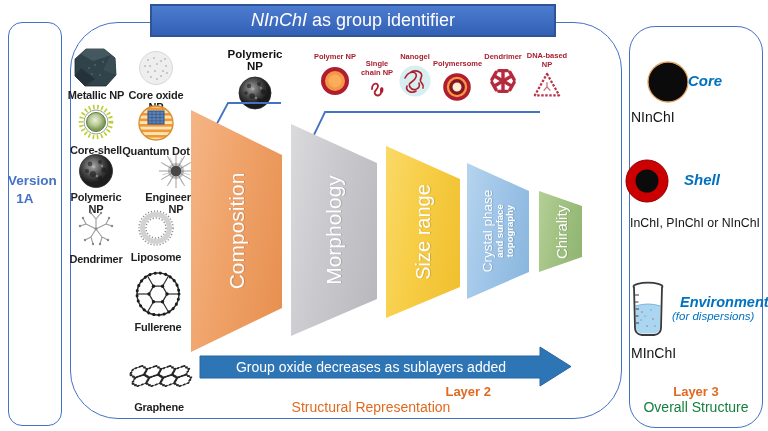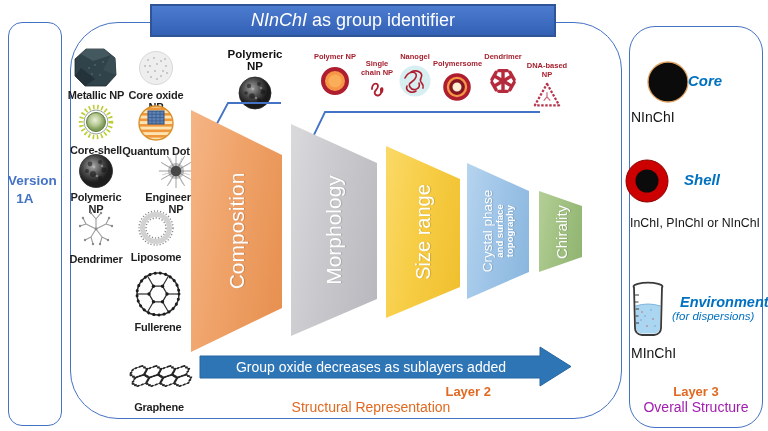--- a/index.html
+++ b/index.html
@@ -54,21 +54,21 @@
                 color:#E06A21;font-size:13px;font-weight:bold;}
   #layer2-subtitle{position:absolute;left:251px;top:399px;width:240px;text-align:center;
                    color:#E06A21;font-size:14px;}
   .rp-label{position:absolute;color:#0070C0;font-weight:bold;font-style:italic;font-size:15px;}
   .rp-value{position:absolute;color:#141414;font-size:14px;}
   #shell-value{left:622px;top:216px;width:146px;text-align:center;font-size:12.3px;white-space:nowrap;}
   #env-sub{position:absolute;left:672px;top:310px;color:#0070C0;font-style:italic;font-size:11.5px;}
   #layer3-title{position:absolute;left:629px;top:384px;width:134px;text-align:center;
                 color:#E06A21;font-size:13px;font-weight:bold;}
   #layer3-subtitle{position:absolute;left:629px;top:399px;width:134px;text-align:center;
-                   color:#a21caf;font-size:14px;}
+                   color:#15803d;font-size:14px;}
   .overlay-svg{position:absolute;left:0;top:0;pointer-events:none;}
 </style>
 </head>
 <body>
 
 <div class="stage">
 
   <div class="panel" id="version-panel"></div>
   <div class="panel" id="main-panel"></div>
   <div class="panel" id="right-panel"></div>
@@ -381,21 +381,21 @@
         <path transform="translate(17,17) rotate(0)" d="M0,0 L0,-11 M-4.5,-11 L4.5,-11"></path>
         <path transform="translate(17,17) rotate(60)" d="M0,0 L0,-11 M-4.5,-11 L4.5,-11"></path>
         <path transform="translate(17,17) rotate(120)" d="M0,0 L0,-11 M-4.5,-11 L4.5,-11"></path>
         <path transform="translate(17,17) rotate(180)" d="M0,0 L0,-11 M-4.5,-11 L4.5,-11"></path>
         <path transform="translate(17,17) rotate(240)" d="M0,0 L0,-11 M-4.5,-11 L4.5,-11"></path>
         <path transform="translate(17,17) rotate(300)" d="M0,0 L0,-11 M-4.5,-11 L4.5,-11"></path>
       </g>
     </svg>
   </div>
 
-  <div class="poly-cell" style="left:521px;top:62px;width:52px;text-align:center;">
+  <div class="poly-cell" style="left:521px;top:52px;width:52px;text-align:center;">
     <span>DNA-based NP</span>
     <svg width="32" height="28" viewBox="0 0 32 30" style="margin-top:2px;">
       <path d="M16,3 L29,26 L3,26 Z" fill="none" stroke="#B5344A" stroke-width="2.4" stroke-dasharray="2.6 1.7" stroke-linejoin="round"></path>
       <path d="M16,12 L16,17 M16,17 L12.5,21 M16,17 L19.5,21" stroke="#B5344A" stroke-width="1.3" fill="none" opacity="0.75"></path>
     </svg>
   </div>
 
   <svg class="overlay-svg" width="768" height="431">
     <polyline points="281,103 228,103 212,133" fill="none" stroke="#4472C4" stroke-width="1.8"></polyline>
     <polyline points="540,112 325,112 311,141" fill="none" stroke="#4472C4" stroke-width="1.8"></polyline>

